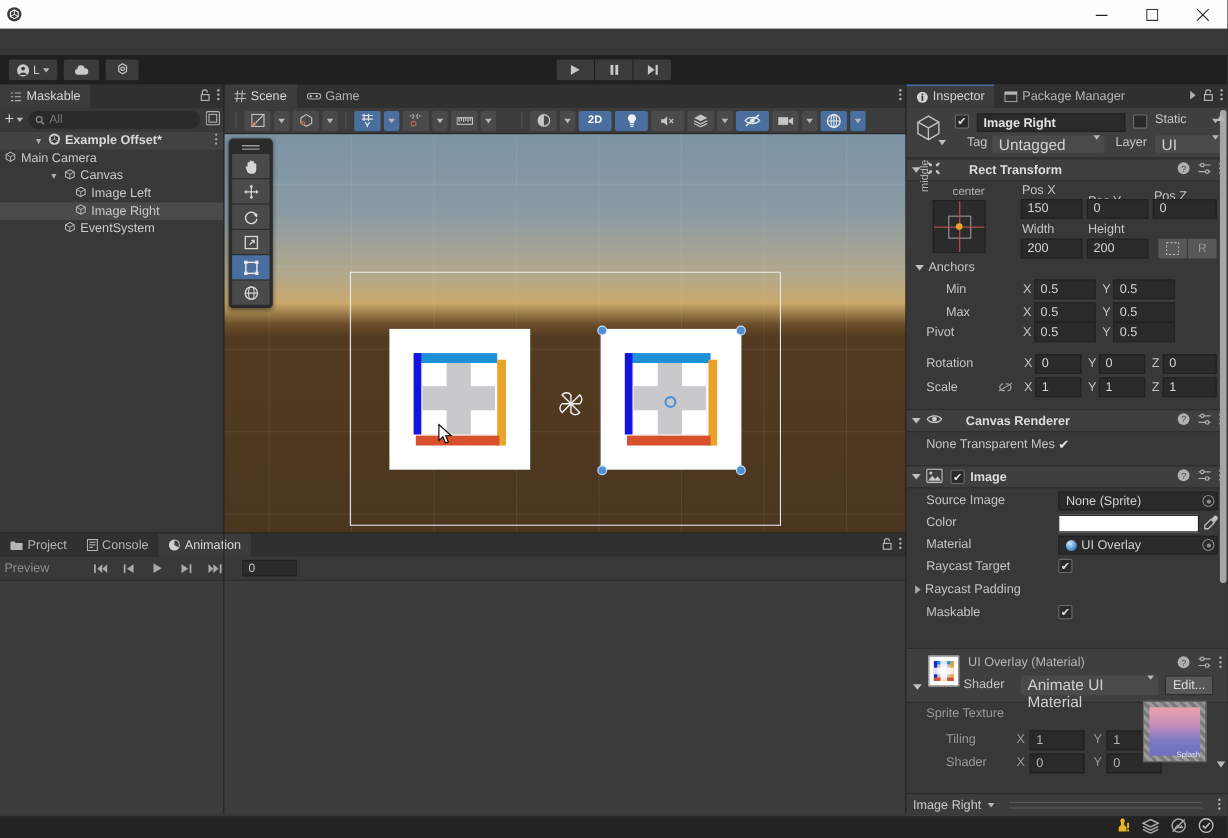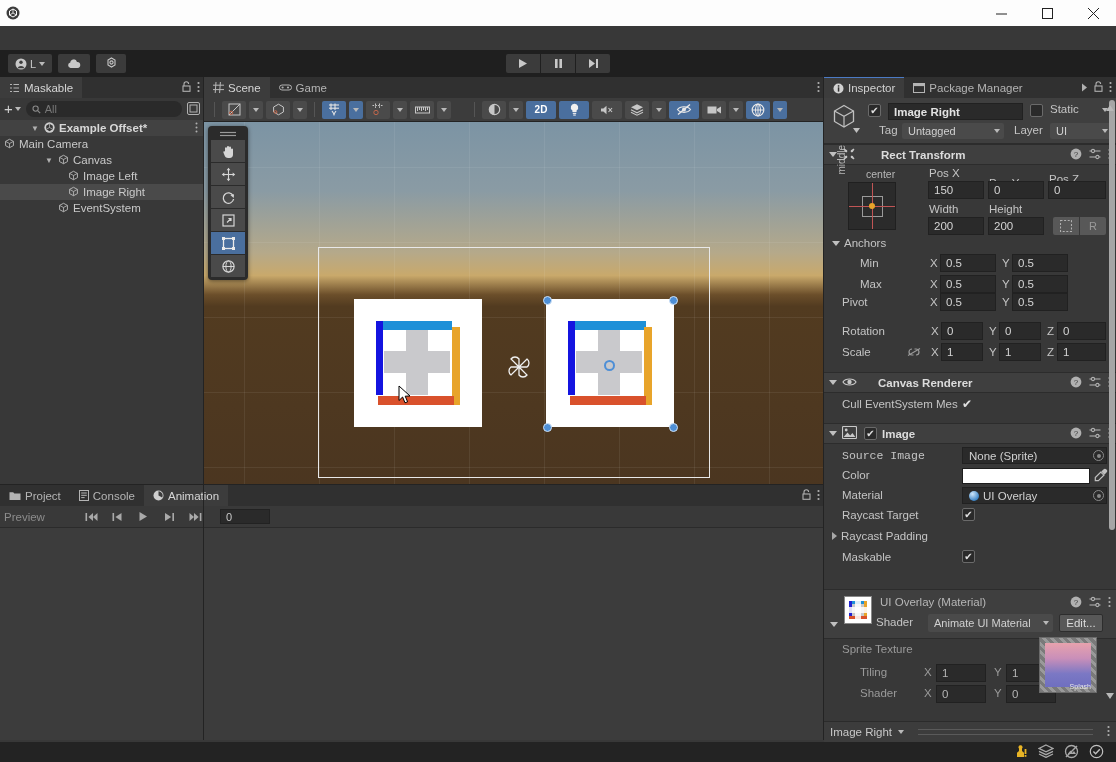--- a/index.html
+++ b/index.html
@@ -101,22 +101,22 @@
 
   
   #inspector{ left:824px; top:77px; width:292px; height:663px; background:#383838;}
   .insp-scroll{ position:absolute; top:21px; left:0; width:292px; height:621px; overflow:hidden;}
   .insp-head{ height:46px; background:#3f3f3f; border-bottom:1px solid #2c2c2c; position:relative;}
   .namefield{ height:17px; background:#2a2a2a; border:1px solid #212121; color:#e2e2e2; font-size:11.5px;
               display:flex; align-items:center; padding-left:5px; font-weight:bold;}
   .chk{ width:13px; height:13px; background:#2a2a2a; border:1px solid #6a6a6a; border-radius:2px;
         display:inline-flex; align-items:center; justify-content:center; color:#e0e0e0; font-size:10px;}
   .chk.off{ color:transparent;}
-  .smalldd{ height:16px; background:#4a4a4a; border-radius:2px; display:flex; align-items:center;
-            justify-content:space-between; padding:0 4px 0 6px; color:#d0d0d0; font-size:11px;}
+  .smalldd{ height:16px; background:#4a4a4a; border-radius:2px; display:flex; 
+            justify-content:space-between; padding:0 4px 0 6px; color:#d0d0d0; font-size:14px;}
   .comp-header{ height:21px; background:#3f3f3f; display:flex; align-items:center; gap:5px;
                 padding-left:5px; border-top:1px solid #2c2c2c; border-bottom:1px solid #2c2c2c; position:relative;}
   .comp-title{ font-weight:bold; font-size:11.5px; color:#dcdcdc;}
   .comp-tools{ position:absolute; right:5px; display:flex; gap:7px; align-items:center; color:#b0b0b0; font-size:10px;}
   .foldout{ width:0;height:0;border-left:4px solid transparent;border-right:4px solid transparent;border-top:5px solid #c0c0c0;}
   .foldout.closed{ border-top:4px solid transparent;border-bottom:4px solid transparent;border-left:5px solid #a8a8a8;border-right:none;}
   .field{ height:18px; background:#2a2a2a; border:1px solid #212121; color:#d4d4d4; font-size:11.5px;
           display:flex; align-items:center; padding-left:5px;}
   .lbl{ font-size:11.5px; color:#c4c4c4;}
   .objfield{ height:17px; background:#2a2a2a; border:1px solid #212121; color:#d0d0d0; font-size:11.5px;
@@ -906,21 +906,21 @@
           <span>
             <svg width="3" height="12" viewBox="0 0 3 12">
                 <circle cx="1.5" cy="2" r="1.1" fill="#b0b0b0"></circle>
                 <circle cx="1.5" cy="6" r="1.1" fill="#b0b0b0"></circle>
                 <circle cx="1.5" cy="10" r="1.1" fill="#b0b0b0"></circle>
               </svg>
           </span>
         </span>
       </div>
       <div style="position:relative;height:30px;">
-        <div style="position:absolute;left:18px;top:5px;" class="lbl">Cull EventSystem Mes</div>
+        <div style="position:absolute;left:18px;top:5px;" class="lbl">None Transparent Mes</div>
         <div style="position:absolute;left:138px;top:4px;color:#e0e0e0;font-size:12px;">✔</div>
       </div>
 
       <div class="comp-header">
         <span class="foldout"></span>
         <span>
           <svg width="15" height="13" viewBox="0 0 15 13">
               <rect x="0.5" y="0.5" width="14" height="12" rx="1" fill="none" stroke="#c8c8c8" stroke-width="1.1"></rect>
               <circle cx="4.2" cy="4" r="1.4" fill="#c8c8c8"></circle>
               <path d="M1.6 11 L5.5 6.6 L8.2 9.4 L10.4 7 L13.4 11 Z" fill="#c8c8c8"></path>
@@ -947,21 +947,21 @@
             <svg width="3" height="12" viewBox="0 0 3 12">
                 <circle cx="1.5" cy="2" r="1.1" fill="#b0b0b0"></circle>
                 <circle cx="1.5" cy="6" r="1.1" fill="#b0b0b0"></circle>
                 <circle cx="1.5" cy="10" r="1.1" fill="#b0b0b0"></circle>
               </svg>
           </span>
         </span>
       </div>
 
       <div style="position:relative;height:145px;">
-        <div style="position:absolute;left:18px;top:5px;font-family:Liberation Mono, monospace;" class="lbl">Source Image</div>
+        <div style="position:absolute;left:18px;top:5px;" class="lbl">Source Image</div>
         <div class="objfield" style="position:absolute;left:138px;top:3px;width:145px;">
           <span>None (Sprite)</span>
           <span class="radio-o" style="margin-right:2px;"></span>
         </div>
 
         <div style="position:absolute;left:18px;top:25px;" class="lbl">Color</div>
         <div style="position:absolute;left:138px;top:24px;width:128px;height:16px;background:#ffffff;border:1px solid #1d1d1d;"></div>
         <div style="position:absolute;left:270px;top:24px;">
           <svg width="14" height="14" viewBox="0 0 14 14">
               <path d="M9.4 1.5 A2 2 0 0 1 12.5 4.6 L10.4 6.7 L7.3 3.6 Z" fill="#c0c0c0"></path>

